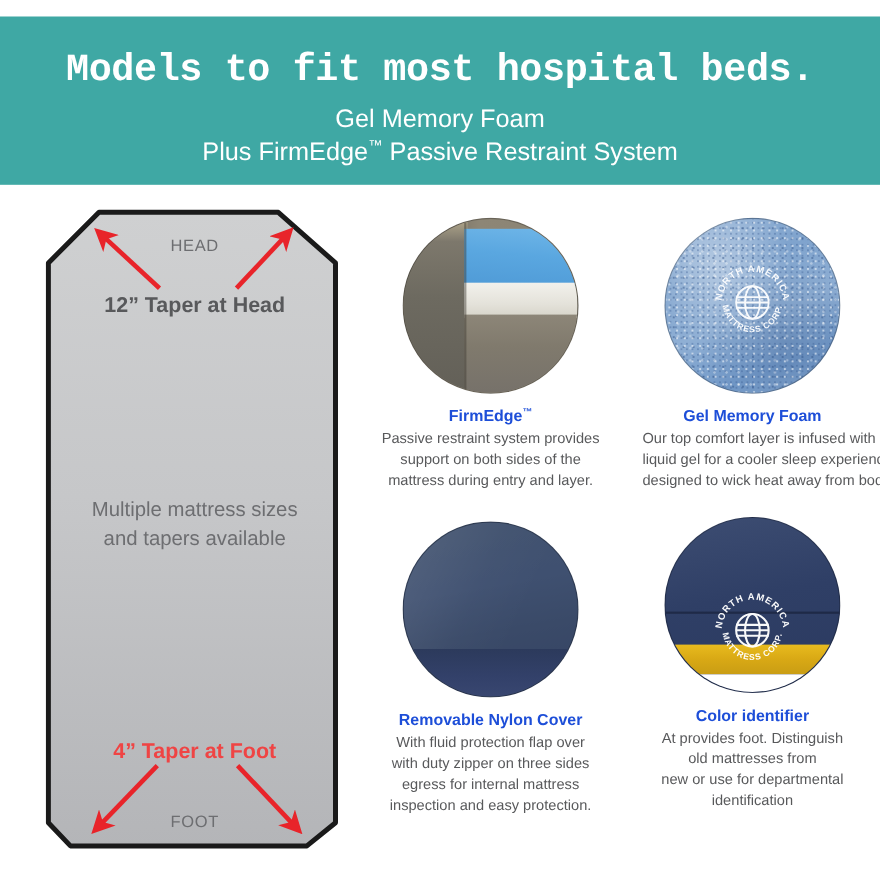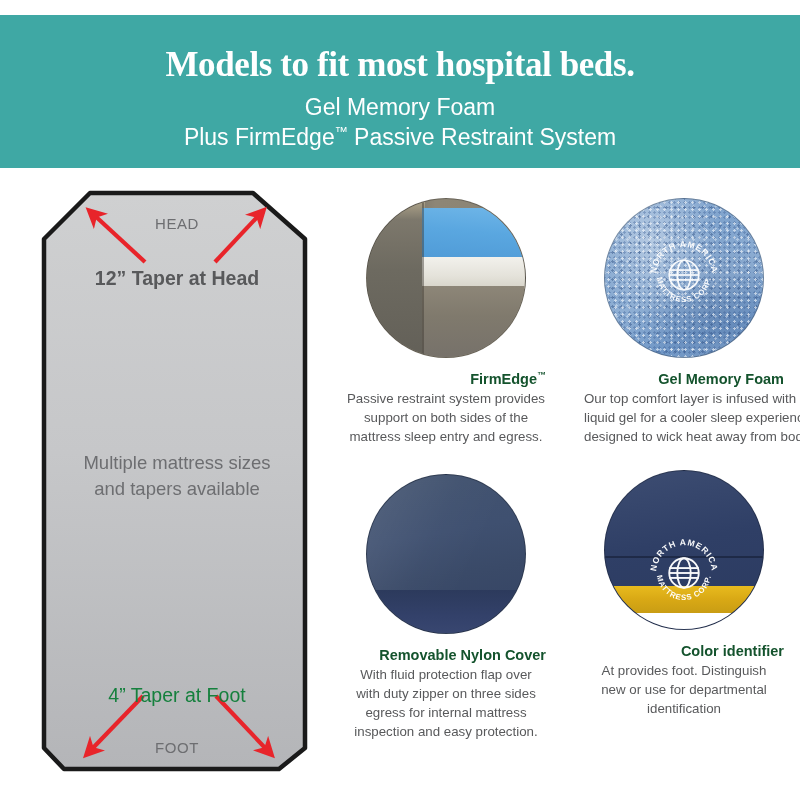--- a/index.html
+++ b/index.html
@@ -28,21 +28,21 @@
     text-align: center;
   }
   .banner-title {
     margin: 0;
     padding-top: 32px;
     color: #ffffff;
     font-size: 35px;
     font-weight: bold;
     letter-spacing: -0.4px;
     line-height: 1.02;
-    font-family: Liberation Serif, serif;
+    font-family: Liberation Mono, monospace;
   }
   .banner-sub {
     margin: 0;
     color: #ffffff;
     font-size: 23px;
     font-weight: normal;
     line-height: 1.32;
     padding-top: 9px;
     font-family: "Liberation Sans", sans-serif;
   }
@@ -84,24 +84,24 @@
     letter-spacing: 0.6px;
   }
   .label-taper-head {
     top: 81px;
     font-size: 19.5px;
     font-weight: bold;
     color: #58595b;
     text-align: center;
   }
   .label-taper-foot {
-    top: 498px;
+    top: 486px;
     font-size: 19.5px;
-    font-weight: normal;
-    color: #15803d;
+    font-weight: bold;
+    color: #ef4444;
   }
   .label-middle {
     top: 264px;
     font-size: 18.5px;
     line-height: 1.42;
     color: #6d6e71;
   }
 
   
   .features {
@@ -216,24 +216,23 @@
     margin-top: -41px;
   }
   .logo-badge.on-gel  { margin-top: -44px; opacity: 0.93; }
   .logo-badge.on-color{ margin-top: -18px; opacity: 0.97; }
 
   
   .feat-title {
     margin: 12px 0 0 0;
     font-size: 14.5px;
     font-weight: bold;
-    color: #14532d;
+    color: #1d4ed8;
     line-height: 1.25;
     font-family: "Liberation Sans", sans-serif;
-    text-align: right;
   }
   .feat-title .tm {
     font-size: 9px;
     vertical-align: super;
     line-height: 0;
   }
   .feat-desc {
     margin: 2px 0 0 0;
     font-size: 13.3px;
     color: #58595b;
@@ -292,21 +291,21 @@
       <div class="fe-left"></div>
       <div class="fe-blue"></div>
       <div class="fe-white"></div>
       <div class="fe-grey"></div>
       <div class="fe-seam"></div>
     </div>
     <p class="feat-title"><span>FirmEdge</span><span class="tm">™</span></p>
     <p class="feat-desc">
       <span class="ln">Passive restraint system provides</span>
       <span class="ln">support on both sides of the</span>
-      <span class="ln">mattress sleep entry and egress.</span>
+      <span class="ln">mattress during entry and layer.</span>
     </p>
   </div>
 
   <div class="feature pos-tr">
     <div class="circle c-gel">
       <div class="gel-speckle"></div>
       <svg class="logo-badge on-gel" viewBox="0 0 100 100">
         <defs>
           <path id="arcTopG" d="M 16,50 A 34,34 0 0 1 84,50"></path>
           <path id="arcBotG" d="M 17,50 A 33,33 0 0 0 83,50"></path>
@@ -369,18 +368,19 @@
           <textPath href="#arcTopC" startOffset="50%" text-anchor="middle">NORTH AMERICA</textPath>
         </text>
         <text font-family="'Liberation Sans', sans-serif" font-size="9.5" font-weight="bold" fill="#ffffff" letter-spacing="1">
           <textPath href="#arcBotC" startOffset="50%" text-anchor="middle">MATTRESS CORP.</textPath>
         </text>
       </svg>
     </div>
     <p class="feat-title"><span>Color identifier</span></p>
     <p class="feat-desc">
       <span class="ln">At provides foot. Distinguish</span>
+      <span class="ln">old mattresses from</span>
       <span class="ln">new or use for departmental</span>
       <span class="ln">identification</span>
     </p>
   </div>
 
 </div>
 
 </body></html>

